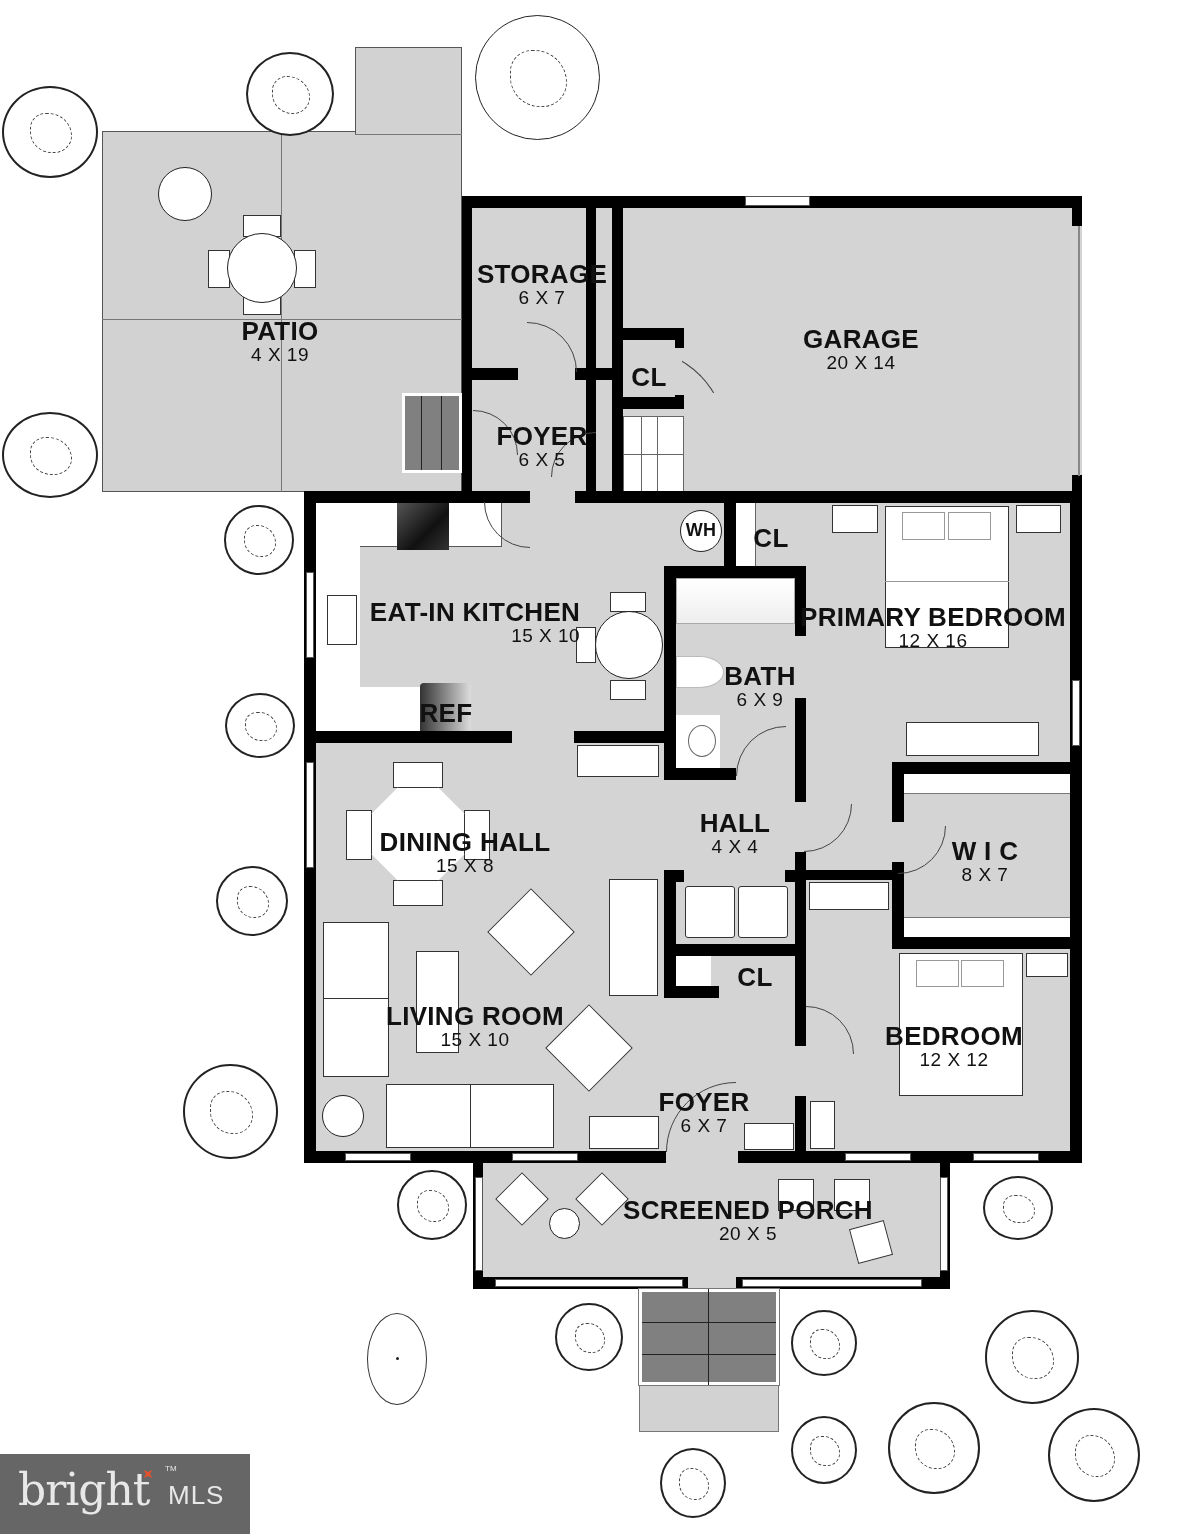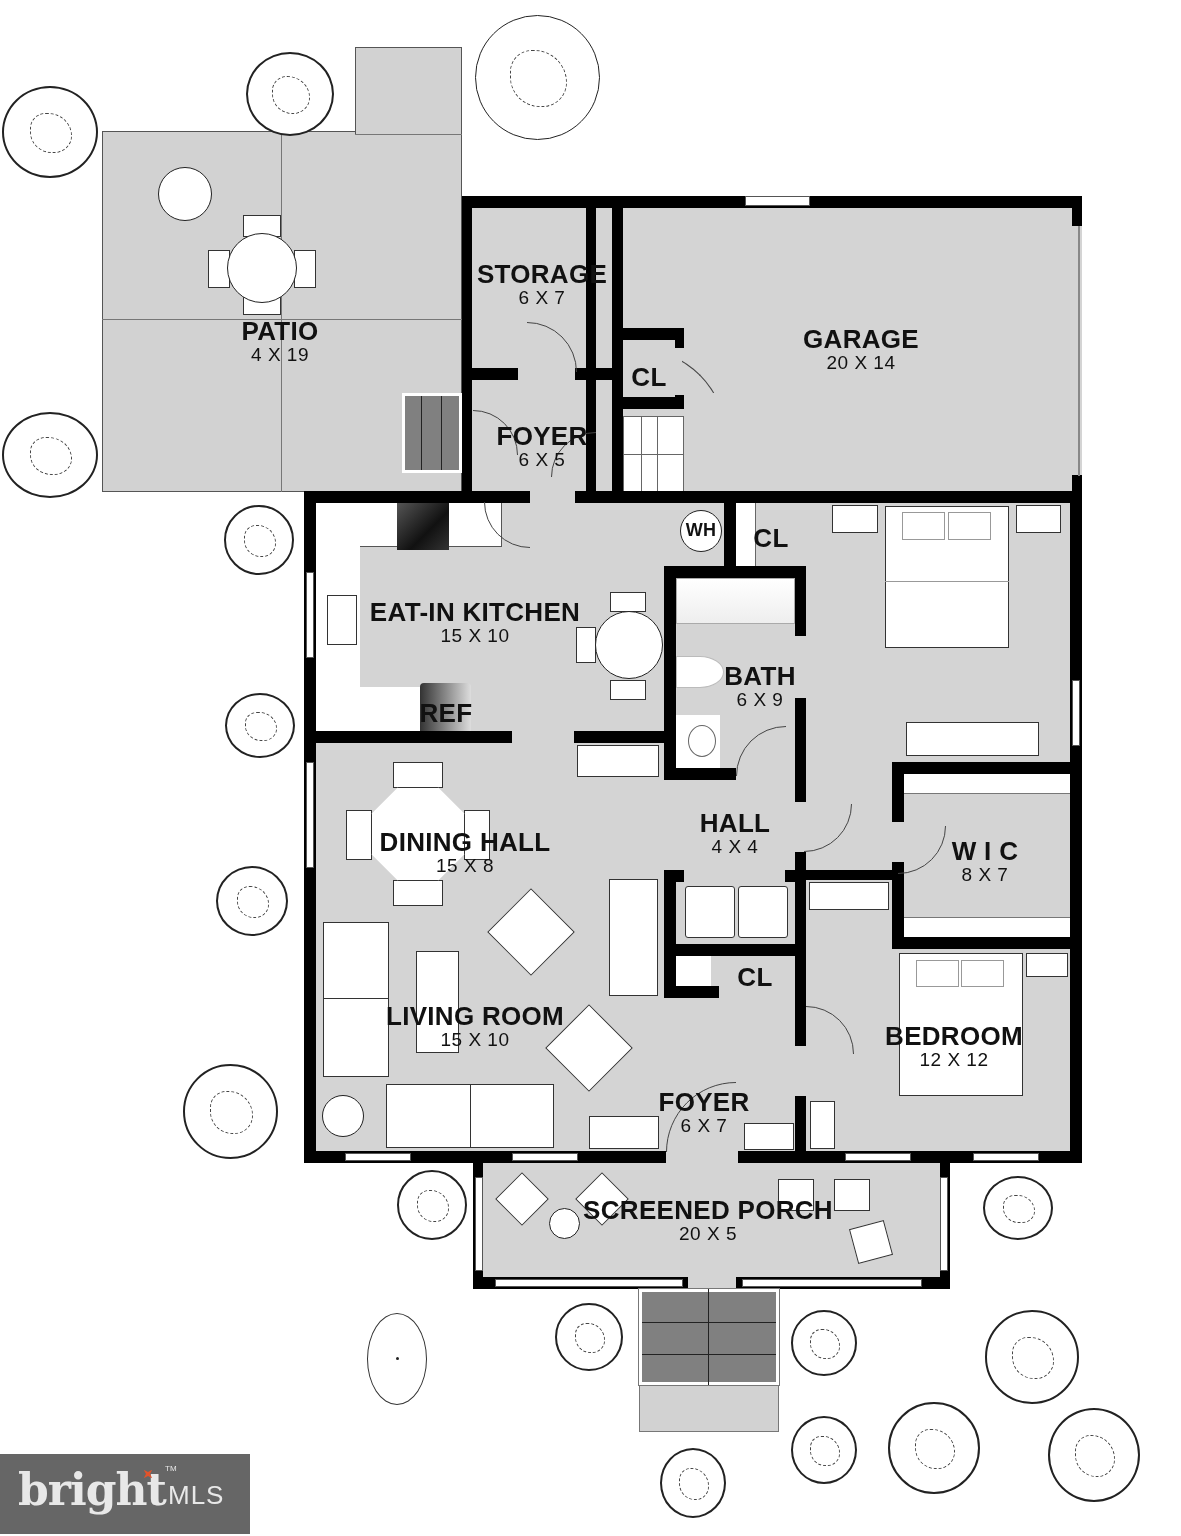--- a/index.html
+++ b/index.html
@@ -17,21 +17,21 @@
   .tree{position:absolute;border-radius:50%;border:2.5px solid #222;background:#fff;box-sizing:border-box;}
   .tree::after{content:"";position:absolute;left:28%;top:28%;width:44%;height:44%;border:1px dashed #444;border-radius:40% 60% 45% 55%;}
   .tree.plain{border:1.5px solid #333;}
   .tree.plain::after{left:48%;top:48%;width:3px;height:3px;border:none;background:#222;border-radius:50%;}
   .stairs{background:#808080;border:1.5px solid #555;}
   .stair-line{position:absolute;background:#222;}
   .circ{position:absolute;border-radius:50%;background:#fff;border:1.5px solid #222;box-sizing:border-box;}
   .chair{position:absolute;background:#fff;border:1.5px solid #333;box-sizing:border-box;}
   .door-arc{position:absolute;border:1px solid #444;box-sizing:border-box;}
   #logo{position:absolute;left:0;top:1454px;width:250px;height:80px;background:#666;}
-  #logo .brand{position:absolute;left:18px;top:10px;font-family:"DejaVu Serif","Liberation Serif",serif;font-size:44px;color:#e8e8e8;font-weight:bold;letter-spacing:-1px;}
+  #logo .brand{position:absolute;left:18px;top:10px;font-family:"DejaVu Serif","Liberation Serif",serif;font-size:44px;color:#e8e8e8;font-weight:normal;letter-spacing:-1px;}
   #logo .mls{position:absolute;left:168px;top:26px;font-size:26px;color:#e8e8e8;letter-spacing:1px;}
   #logo .tm{position:absolute;left:165px;top:10px;font-size:8px;color:#e8e8e8;}
   #logo .star{position:absolute;left:142px;top:14px;width:12px;height:12px;background:#e2532b;transform:rotate(45deg);clip-path:polygon(50% 0,62% 38%,100% 50%,62% 62%,50% 100%,38% 62%,0 50%,38% 38%);}
 </style>
 </head>
 <body>
 
 <div id="canvas">
 
   <div class="abs patio" style="left:102px;top:131px;width:360px;height:361px;"></div>
@@ -147,20 +147,24 @@
     <span class="dims">6 X 9</span>
   </div>
 
   <div class="abs furn" style="left:832px;top:505px;width:46px;height:28px;"></div>
   <div class="abs furn" style="left:1016px;top:505px;width:45px;height:28px;"></div>
   <div class="abs furn" style="left:885px;top:506px;width:124px;height:142px;"></div>
   <div class="abs" style="left:902px;top:512px;width:43px;height:28px;border:1px solid #999;"></div>
   <div class="abs" style="left:948px;top:512px;width:43px;height:28px;border:1px solid #999;"></div>
   <div class="abs" style="left:885px;top:581px;width:124px;height:1px;background:#999;"></div>
   <div class="abs furn" style="left:906px;top:722px;width:133px;height:34px;"></div>
+  <div class="label" style="left:933px;top:604px;">
+    <span class="name">PRIMARY BEDROOM</span>
+    <span class="dims">12 X 16</span>
+  </div>
 
   <div class="abs wall" style="left:892px;top:762px;width:188px;height:12px;"></div>
   <div class="abs wall" style="left:892px;top:762px;width:12px;height:60px;"></div>
   <div class="abs wall" style="left:892px;top:862px;width:12px;height:85px;"></div>
   <div class="abs wall" style="left:892px;top:937px;width:188px;height:12px;"></div>
   <div class="abs white" style="left:904px;top:774px;width:166px;height:20px;border-bottom:1px solid #777;"></div>
   <div class="abs white" style="left:904px;top:917px;width:166px;height:20px;border-top:1px solid #777;"></div>
   <div class="door-arc" style="left:850px;top:778px;width:96px;height:96px;border-radius:50%;clip-path:inset(50% 0 0 50%);"></div>
   <div class="label" style="left:985px;top:838px;">
     <span class="name">W I C</span>
@@ -238,21 +242,21 @@
   <div class="abs wall" style="left:473px;top:1277px;width:477px;height:12px;"></div>
   <div class="abs white" style="left:495px;top:1279px;width:188px;height:8px;border:1px solid #555;"></div>
   <div class="abs white" style="left:742px;top:1279px;width:180px;height:8px;border:1px solid #555;"></div>
   <div class="abs floor" style="left:688px;top:1277px;width:48px;height:12px;"></div>
   <div class="abs furn" style="left:503px;top:1180px;width:38px;height:38px;transform:rotate(45deg);"></div>
   <div class="circ" style="left:549px;top:1208px;width:31px;height:31px;"></div>
   <div class="abs furn" style="left:583px;top:1180px;width:38px;height:38px;transform:rotate(45deg);"></div>
   <div class="abs furn" style="left:778px;top:1179px;width:36px;height:32px;"></div>
   <div class="abs furn" style="left:834px;top:1179px;width:36px;height:32px;"></div>
   <div class="abs furn" style="left:853px;top:1224px;width:36px;height:36px;transform:rotate(-15deg);"></div>
-  <div class="label" style="left:708px;top:1197px;">
+  <div class="label" style="left:748px;top:1197px;">
     <span class="name">SCREENED PORCH</span>
     <span class="dims">20 X 5</span>
   </div>
 
   <div class="abs stairs" style="left:639px;top:1289px;width:140px;height:96px;border:3px solid #fff;outline:1px solid #777;"></div>
   <div class="stair-line" style="left:642px;top:1322px;width:134px;height:1px;"></div>
   <div class="stair-line" style="left:642px;top:1354px;width:134px;height:1px;"></div>
   <div class="stair-line" style="left:708px;top:1289px;width:1px;height:96px;"></div>
   <div class="abs" style="left:639px;top:1385px;width:140px;height:47px;background:#d2d2d2;border:1px solid #777;"></div>
 
@@ -264,21 +268,21 @@
     <span class="name">GARAGE</span>
     <span class="dims">20 X 14</span>
   </div>
   <div class="label" style="left:649px;top:364px;">
     <span class="name">CL</span>
   </div>
   <div class="label" style="left:542px;top:423px;">
     <span class="name">FOYER</span>
     <span class="dims">6 X 5</span>
   </div>
-  <div class="label" style="left:475px;top:599px;">
+  <div class="label" style="left:475px;top:599px;text-align:right;">
     <span class="name">EAT-IN KITCHEN</span>
     <span class="dims">15 X 10</span>
   </div>
 
   <div class="tree" style="left:246px;top:52px;width:88px;height:84px;"></div>
   <div class="tree" style="left:475px;top:15px;width:125px;height:125px;border-width:1.5px;"></div>
   <div class="tree" style="left:2px;top:86px;width:96px;height:92px;"></div>
   <div class="tree" style="left:2px;top:412px;width:96px;height:86px;"></div>
   <div class="tree" style="left:224px;top:505px;width:70px;height:70px;"></div>
   <div class="tree" style="left:225px;top:693px;width:70px;height:65px;"></div>

